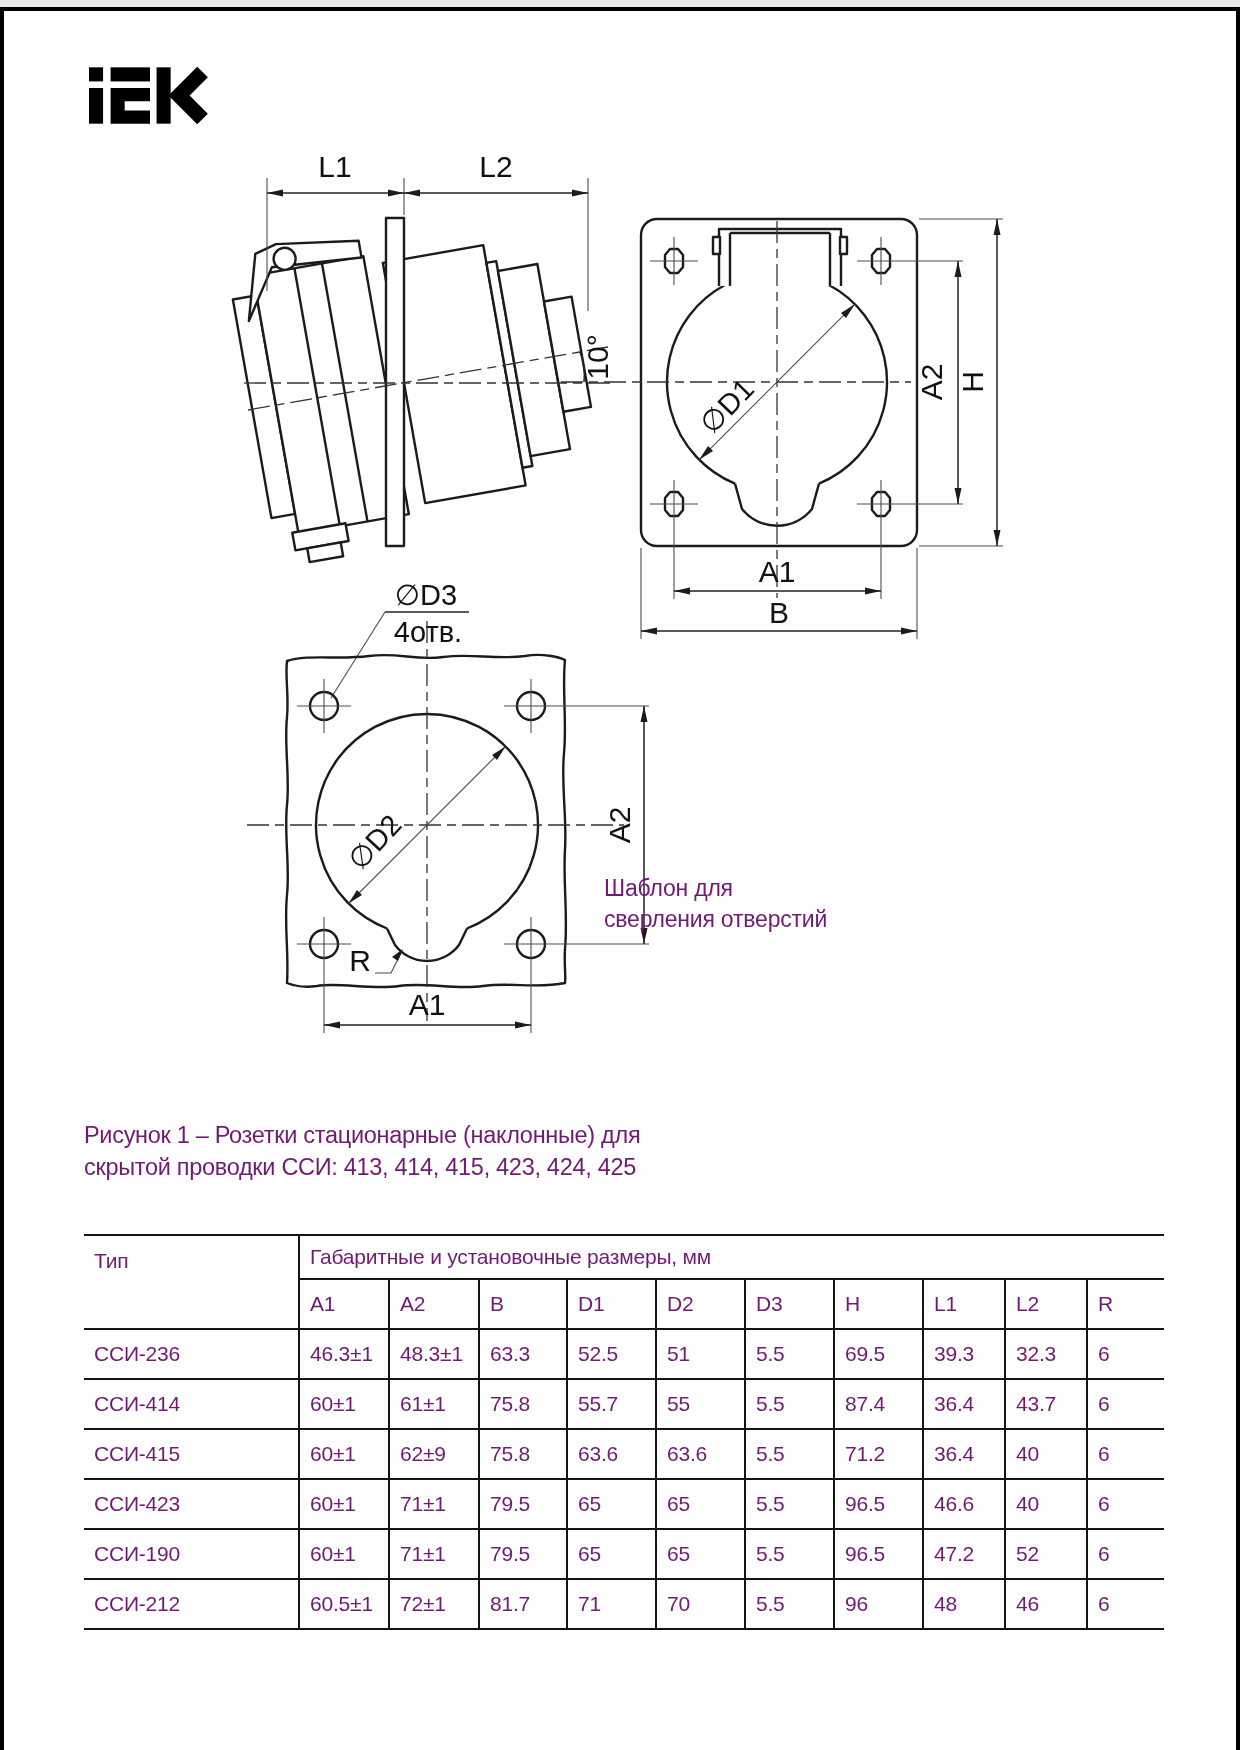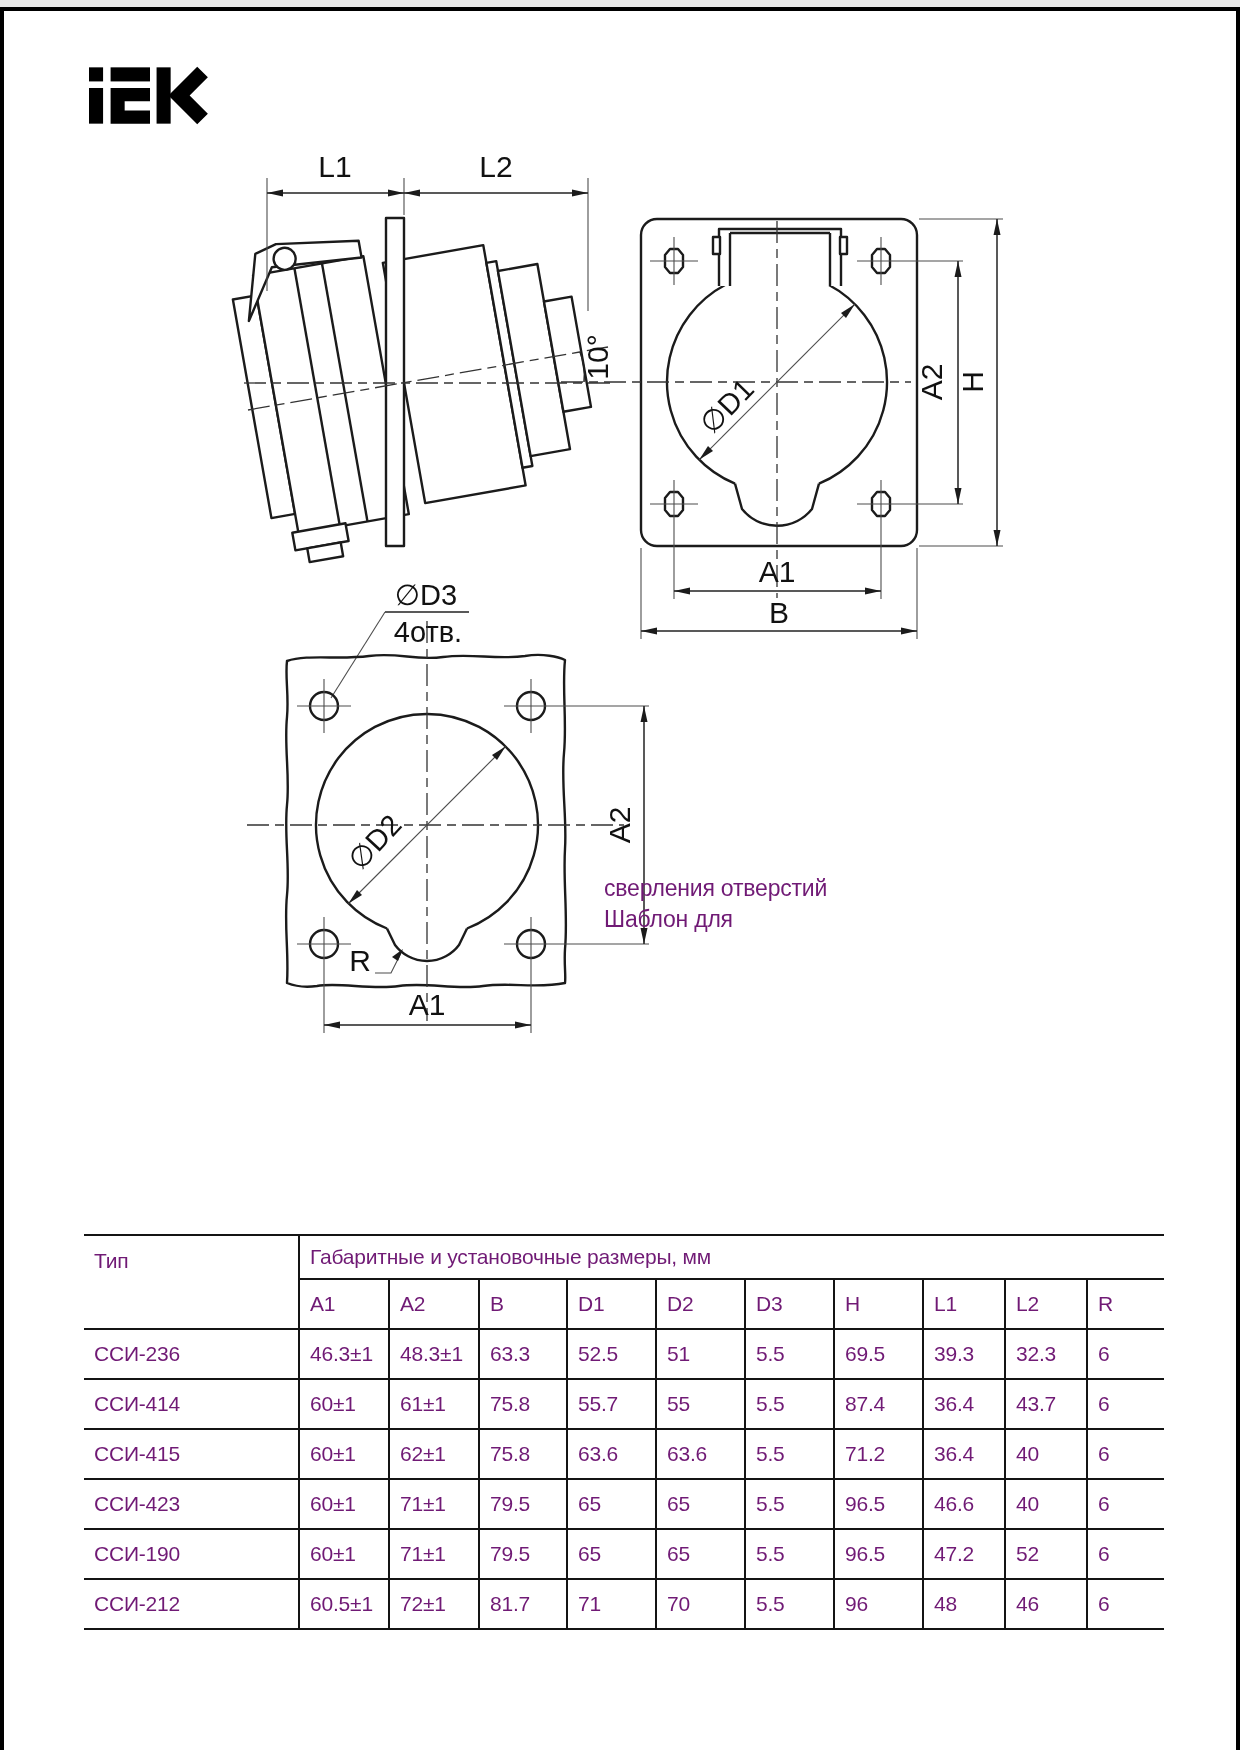--- a/index.html
+++ b/index.html
@@ -209,24 +209,28 @@
 
     <line class="tl" x1="95" y1="462" x2="95" y2="524"></line>
     <line class="tl" x1="302" y1="462" x2="302" y2="524"></line>
     <line class="dm" x1="95" y1="516" x2="302" y2="516"></line>
     <polygon class="ar" points="95,516 111,512.5 111,519.5"></polygon>
     <polygon class="ar" points="302,516 286,512.5 286,519.5"></polygon>
     <text class="lab2" x="198" y="506" text-anchor="middle">A1</text>
   </svg>
 
   <div class="abs note" style="left:600px;top:862px;width:280px;">
+    <div>Шаблон для</div>
     <div>сверления отверстий</div>
-    <div>Шаблон для</div>
   </div>
 
+  <div class="abs caption" style="left:80px;top:1108px;width:640px;">
+    <div>Рисунок 1 – Розетки стационарные (наклонные) для</div>
+    <div>скрытой проводки ССИ: 413, 414, 415, 423, 424, 425</div>
+  </div>
 
   <div class="abs" style="left:80px;top:1223px;">
     <table class="dims">
       <colgroup>
         <col style="width:215px">
           <col style="width:90px">
           <col style="width:90px">
           <col style="width:88px">
         <col style="width:89px">
           <col style="width:89px">
@@ -275,21 +279,21 @@
         <td>55</td>
         <td>5.5</td>
         <td>87.4</td>
         <td>36.4</td>
         <td>43.7</td>
         <td>6</td>
       </tr>
       <tr class="dr">
         <td>ССИ-415</td>
         <td>60±1</td>
-        <td>62±1</td>
+        <td>62±9</td>
         <td>75.8</td>
         <td>63.6</td>
         <td>63.6</td>
         <td>5.5</td>
         <td>71.2</td>
         <td>36.4</td>
         <td>40</td>
         <td>6</td>
       </tr>
       <tr class="dr">

